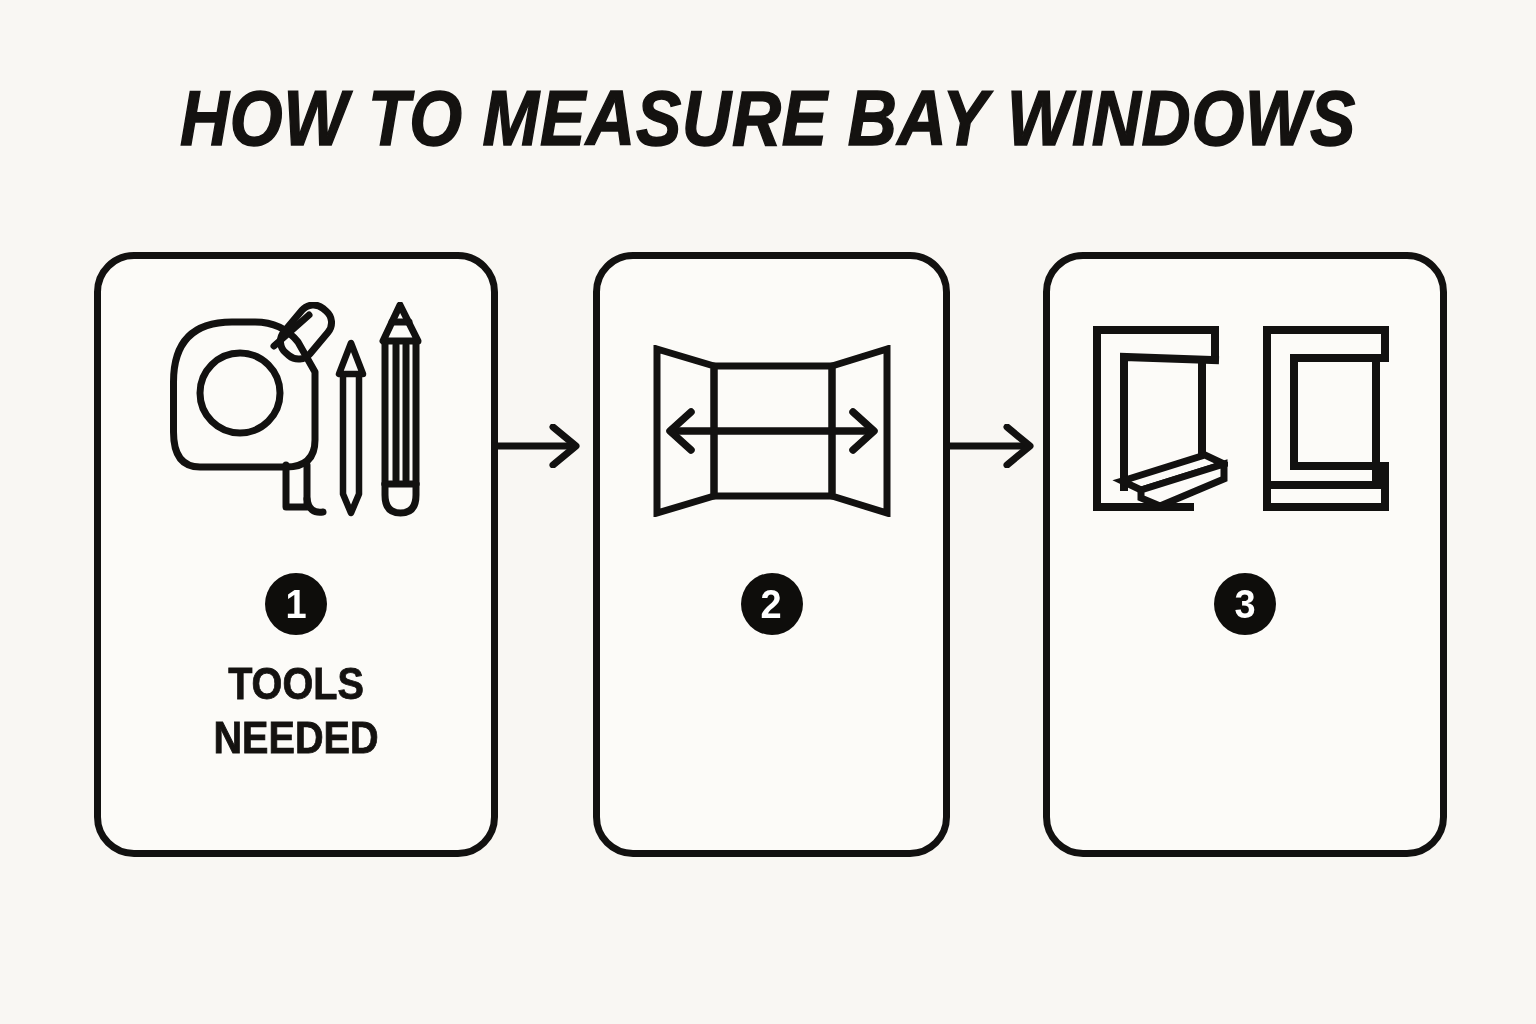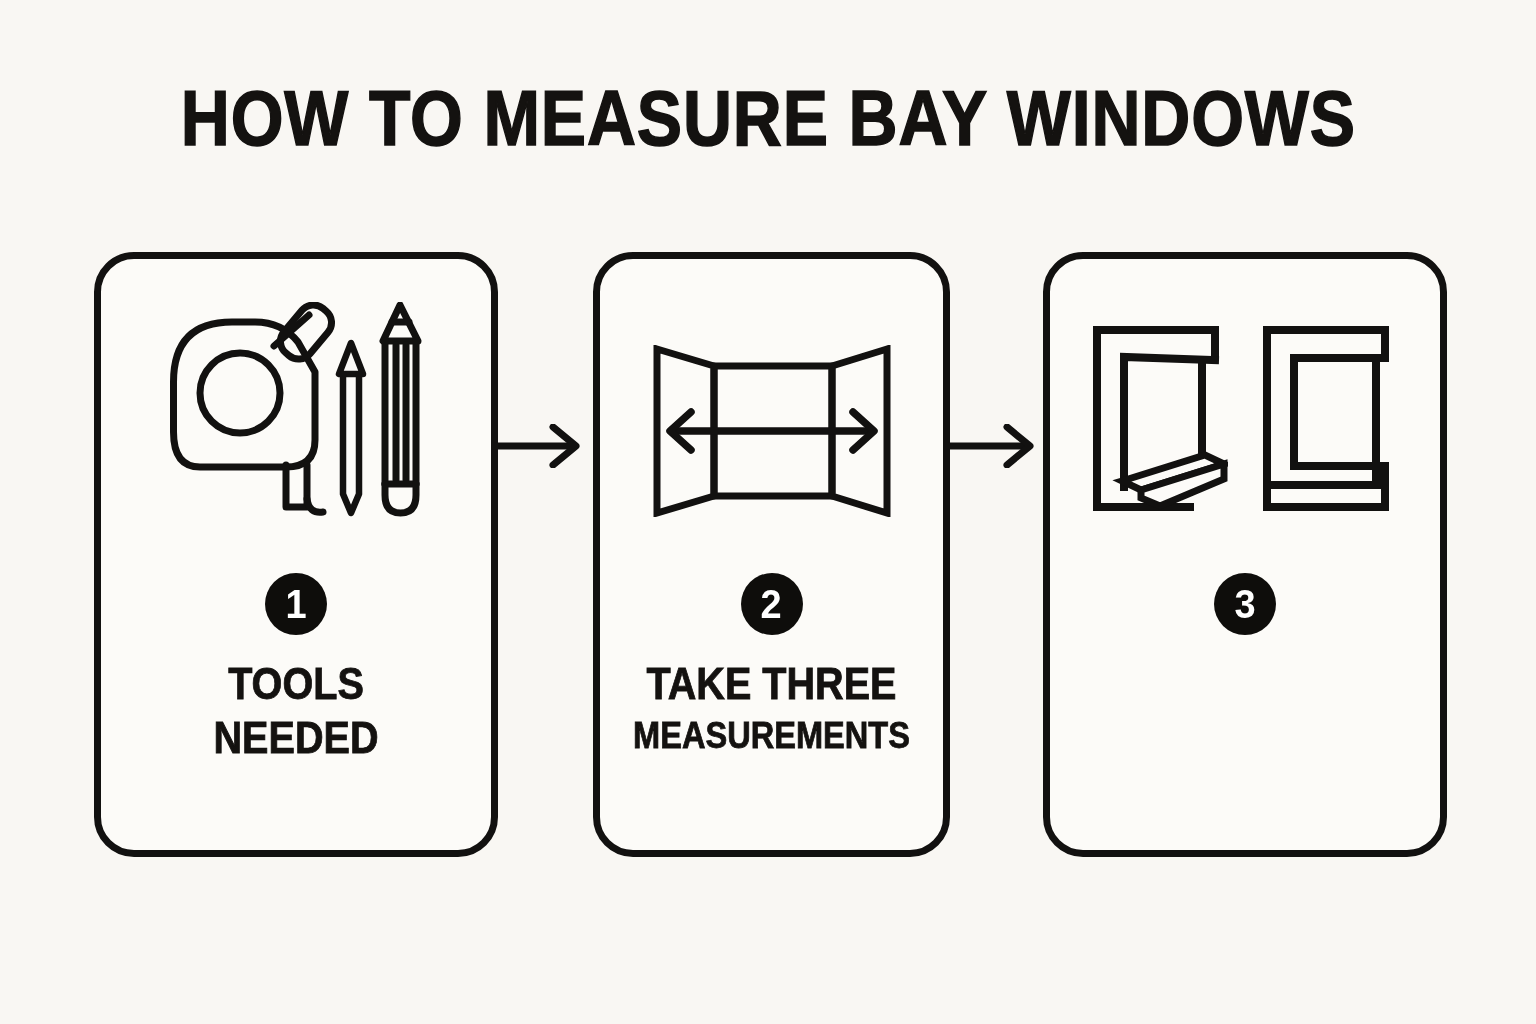--- a/index.html
+++ b/index.html
@@ -10,20 +10,21 @@
     color:#141210;
     overflow:hidden;
   }
   .stage{position:relative;width:1536px;height:1024px;}
 
   
   .title{
     position:absolute;top:79px;left:0;width:1536px;
     text-align:center;line-height:78px;height:78px;
     white-space:nowrap;
+    font-style:italic;
   }
   .title-inner{
     display:inline-block;
     font-size:78px;font-weight:700;letter-spacing:1px;
     transform:scaleX(0.87);transform-origin:50% 50%;
     -webkit-text-stroke:1.5px #141210;
   }
 
   
   .card{
@@ -141,24 +142,20 @@
         <g class="ink" stroke-width="7.5" stroke-linecap="round" stroke-linejoin="round">
           <line x1="20" y1="86" x2="220" y2="86"></line>
           <path d="M 39 67 L 18 86 L 39 105"></path>
           <path d="M 201 67 L 222 86 L 201 105"></path>
         </g>
       </svg>
     </div>
     <div class="badge">
       <span>2</span>
     </div>
-    <div class="label">
-      <span class="label-line">TAKE THREE</span>
-      <span class="label-line small">MEASUREMENTS</span>
-    </div>
   </div>
 
   <div class="connector connector-2">
     <svg width="100" height="44" viewBox="0 0 100 44">
       <g class="ink" stroke-width="7" stroke-linecap="round" stroke-linejoin="round">
         <line x1="0" y1="22" x2="82" y2="22"></line>
         <path d="M 61 3 L 84 22 L 61 41"></path>
       </g>
     </svg>
   </div>

